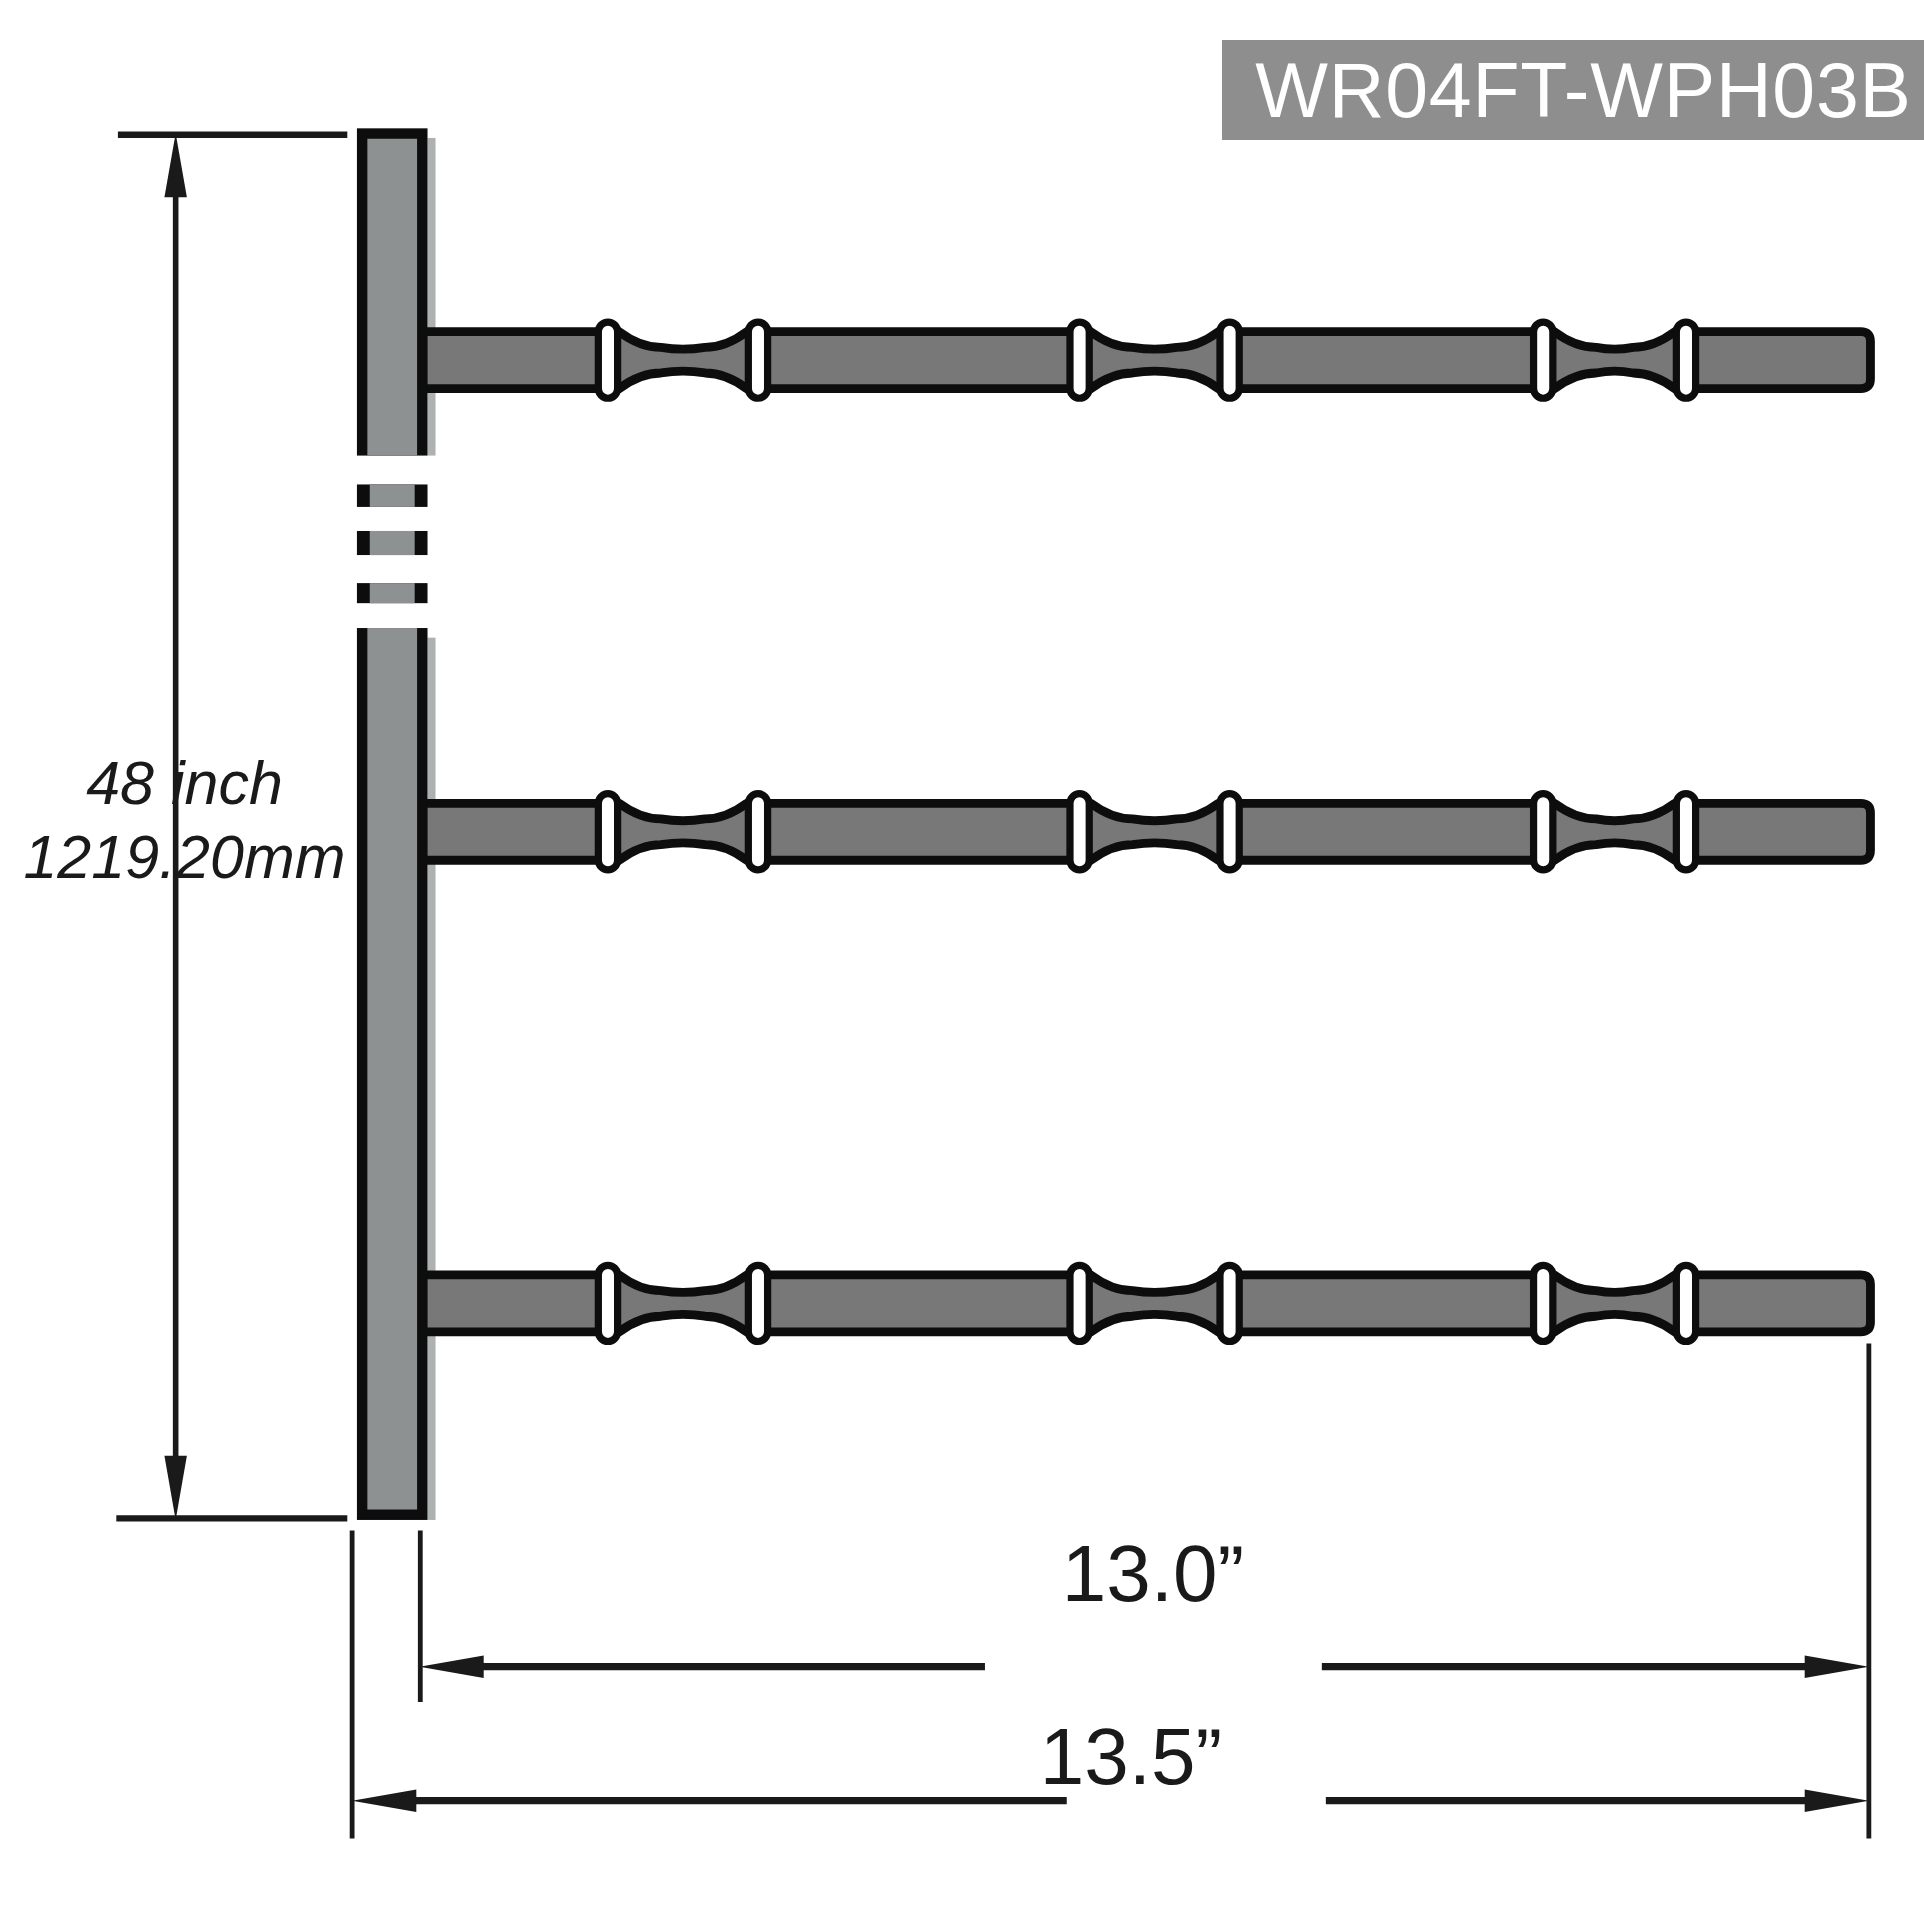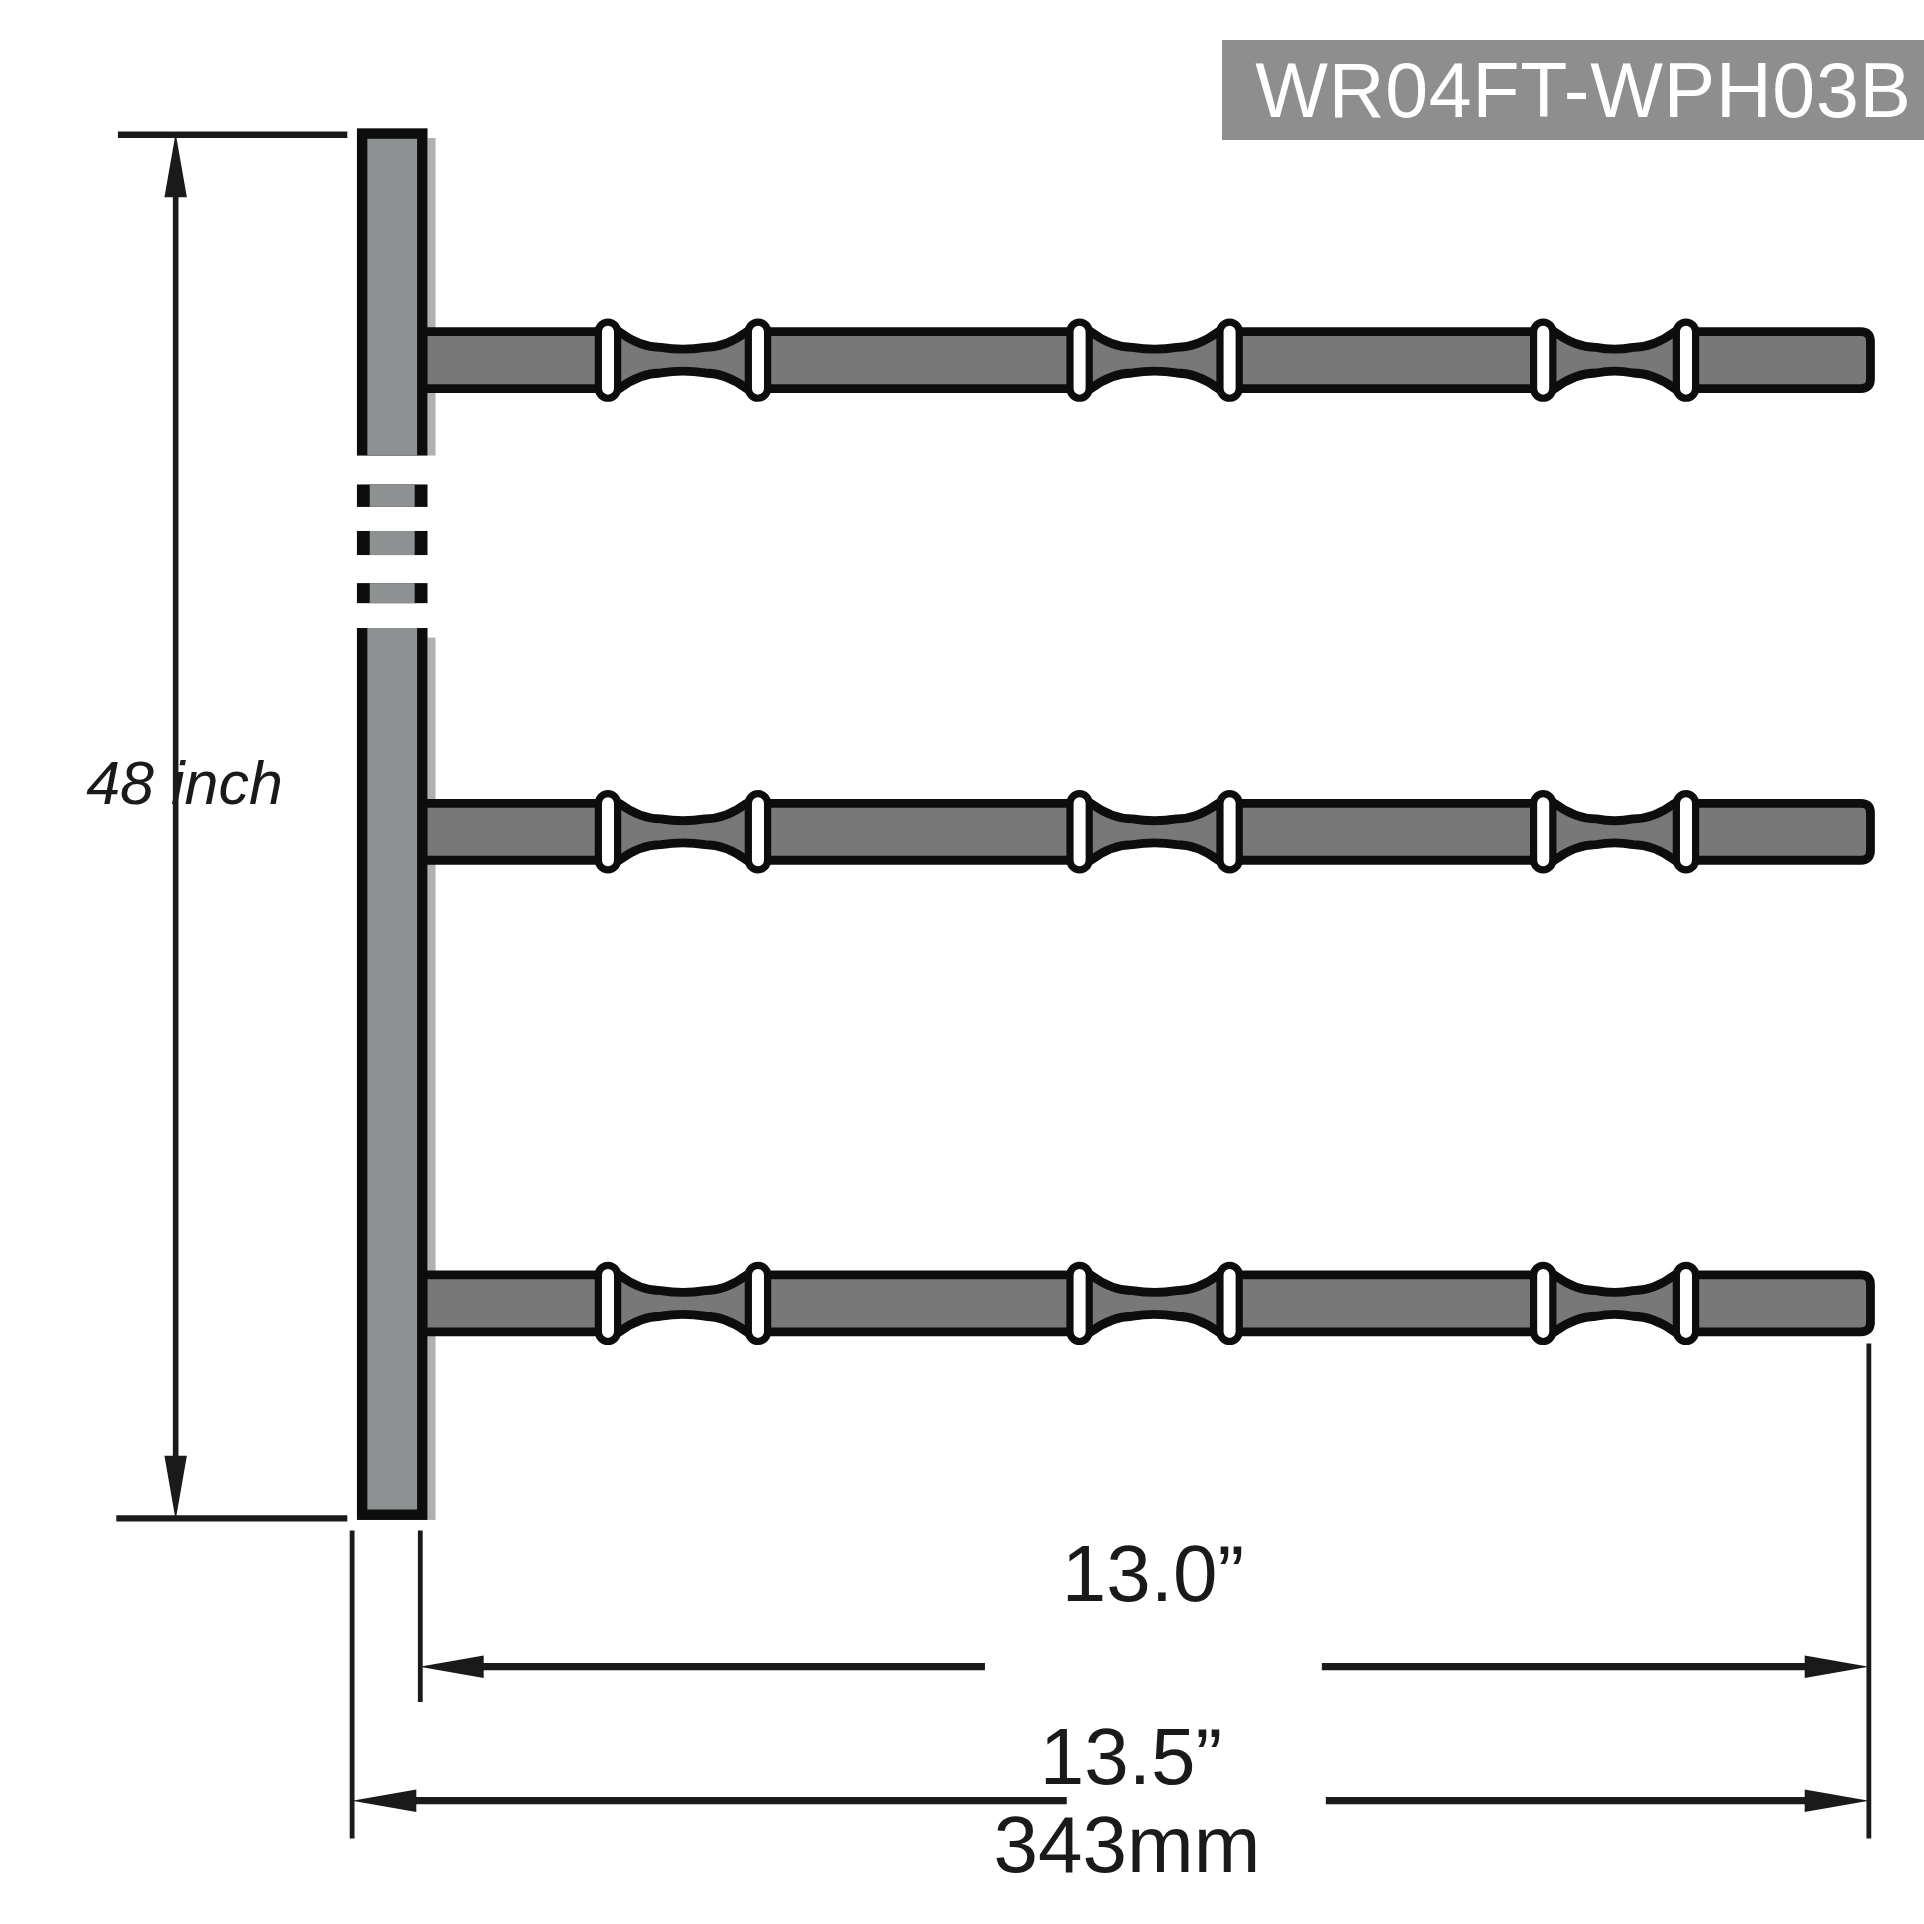--- a/index.html
+++ b/index.html
@@ -104,21 +104,21 @@
       <polygon class="dim-arrow" points="2330,2245 2250,2231 2250,2259"></polygon>
     </g>
   </svg>
 
   <div class="badge">
     <span>WR04FT-WPH03B</span>
   </div>
 
   <div class="dim-text height-label">
     <div>48 inch</div>
+    <div>1219.20mm</div>
   </div>
 
   <div class="dim-text centered len-imp">13.0”</div>
 
   <div class="dim-text centered dep-imp">13.5”</div>
-  <div class="dim-text centered dep-met">343mm</div>
 
 </div>
 
 
 </body></html>

